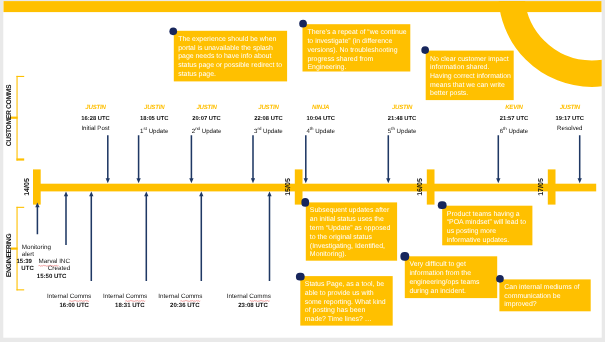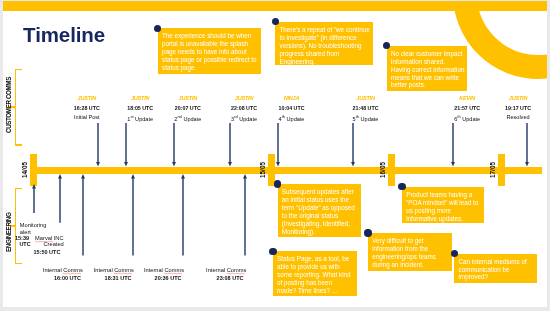--- a/index.html
+++ b/index.html
@@ -34,21 +34,20 @@
   .sq svg{position:absolute;left:0;top:5.0px;}
   svg{display:block;overflow:visible;position:absolute;}
 </style>
 </head>
 <body>
 
 <div id="slide">
   <div class="topbar"></div>
   <div class="ring" style="left:450.5px;top:-92px;width:170px;height:170px;border-width:24px;"></div>
 
-  <div id="title">Timeline</div>
 
   <div class="bar" style="left:27.5px;top:165.8px;width:511.5px;height:6.8px;"></div>
 
   <div id="layers">
       <div class="tick" style="left:27.5px;top:152.8px;width:7px;height:31.9px;"></div>
       <div class="datelbl" style="left:19.1px;top:176.9px;">14/05</div>
       <div class="tick" style="left:265.5px;top:152.8px;width:7px;height:31.9px;"></div>
       <div class="datelbl" style="left:257.1px;top:176.9px;">15/05</div>
       <div class="tick" style="left:385.5px;top:152.8px;width:7px;height:31.9px;"></div>
       <div class="datelbl" style="left:377.1px;top:176.9px;">16/05</div>

